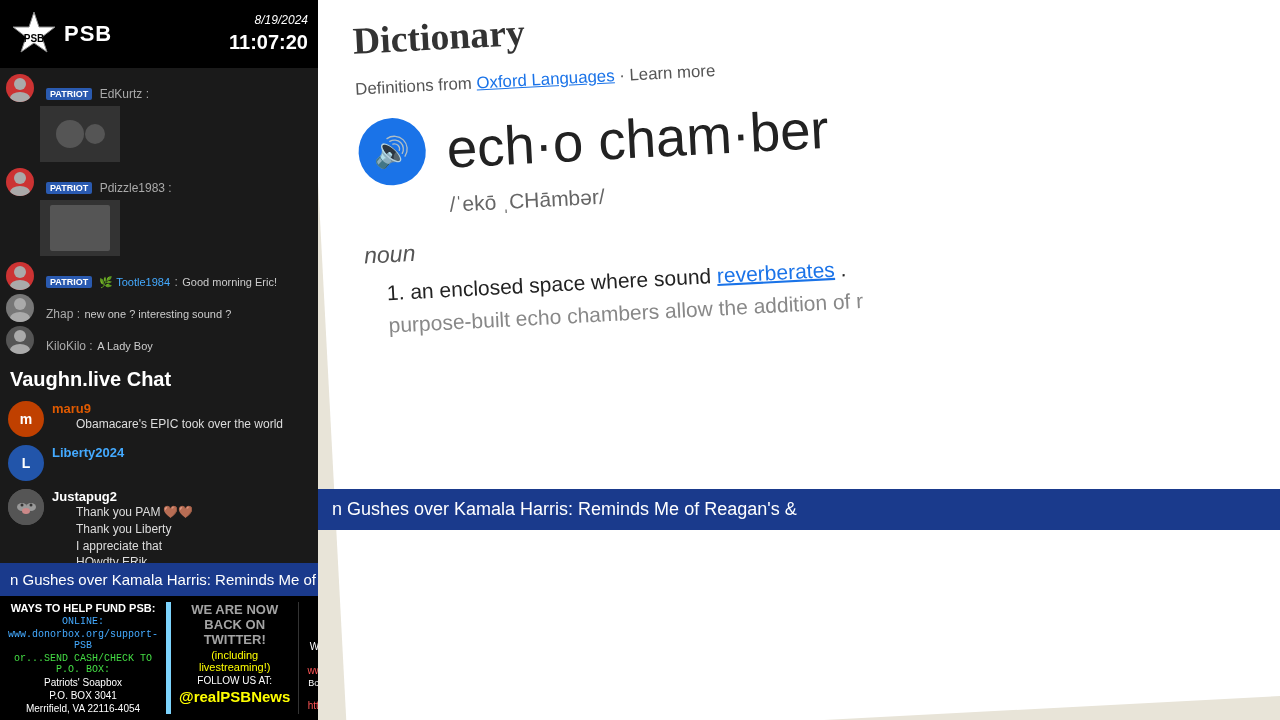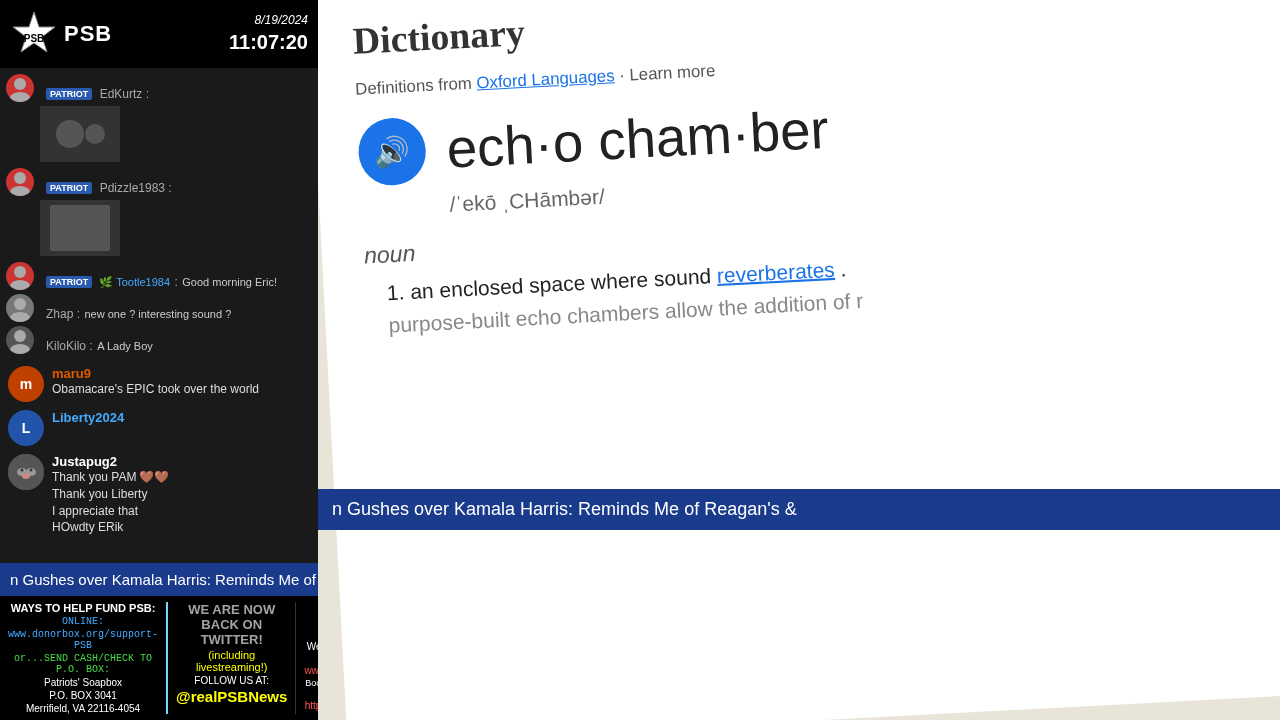--- a/index.html
+++ b/index.html
@@ -127,21 +127,21 @@
       flex-shrink: 0;
       display: flex;
       align-items: center;
       justify-content: center;
       font-size: 14px;
       font-weight: bold;
       color: #fff;
     }
     .chat-content { flex: 1; }
     .chat-user-name { font-size: 13px; font-weight: bold; }
-    .chat-user-msg { font-size: 12px; color: #ddd; line-height: 1.4; }
+    .chat-user-msg { font-size: 12px; color: #ddd; line-height: 1.4; margin-left: 24px; }
 
     
     .ticker-bar {
       background: #1a3a8c;
       color: #fff;
       font-size: 15px;
       font-weight: 500;
       padding: 8px 10px;
       white-space: nowrap;
       overflow: hidden;
@@ -155,21 +155,21 @@
       padding: 6px 0;
       flex-shrink: 0;
       font-size: 11px;
     }
     .bottom-col {
       flex: 1;
       padding: 0 8px;
       display: flex;
       flex-direction: column;
       gap: 2px;
-      border-right: 2px solid #7dd3fc;
+      border-right: 5px solid #7dd3fc;
     }
     .bottom-col:last-child { border-right: none; }
     .bottom-col .title { color: #fff; font-weight: bold; font-size: 11px; text-align: center; }
     .bottom-col .link { color: #4af; font-size: 10px; text-align: center; font-family: Liberation Mono, monospace; }
     .bottom-col .link.green { color: #4d4; }
     .bottom-col .body-text { color: #fff; font-size: 10px; text-align: center; }
     .bottom-col .accent { color: #a3a3a3; font-size: 13px; font-weight: bold; text-align: center; }
     .bottom-col .accent2 { color: #ff0; font-size: 11px; text-align: center; }
     .bottom-col .handle { color: #ff0; font-size: 15px; font-weight: bold; text-align: center; }
     .bottom-col .red-text { color: #f55; font-size: 10px; text-align: center; }
@@ -363,20 +363,23 @@
             <ellipse cx="14" cy="24" rx="10" ry="6" fill="#aaa"></ellipse>
           </svg>
       </div>
       <div>
         <span class="chat-username">KiloKilo :</span>
         <span class="chat-msg"> A Lady Boy</span>
       </div>
     </div>
   </div>
 
+  <div class="vaughn-header">
+    <div class="vaughn-title">Vaughn.live Chat</div>
+  </div>
 
   <div class="chat-new">
 
     <div class="chat-item">
       <div class="avatar-circle" style="background:#c04000;">m</div>
       <div class="chat-content">
         <div class="chat-user-name" style="color:#e05a00;">maru9</div>
         <div class="chat-user-msg">Obamacare's EPIC took over the world</div>
       </div>
     </div>

